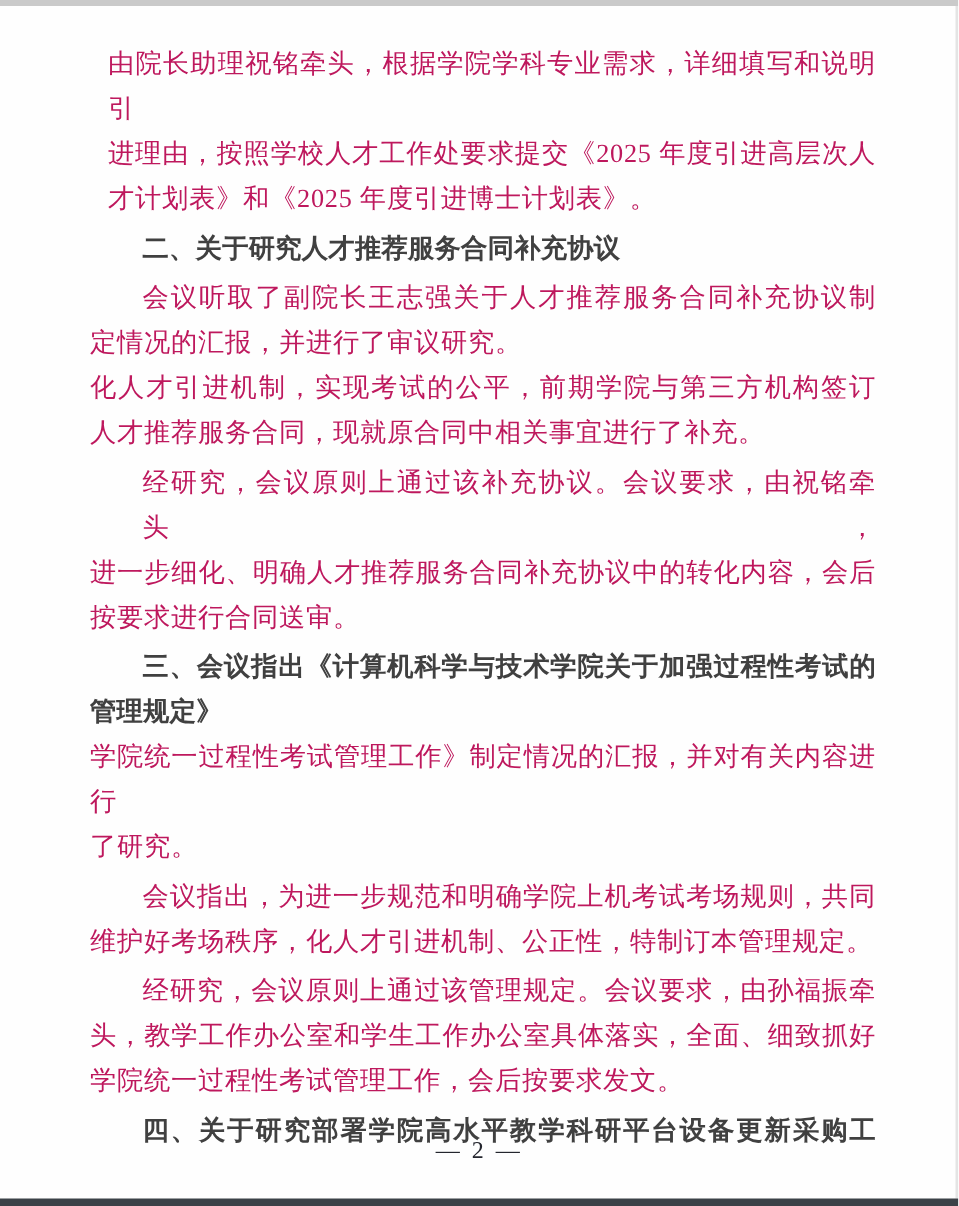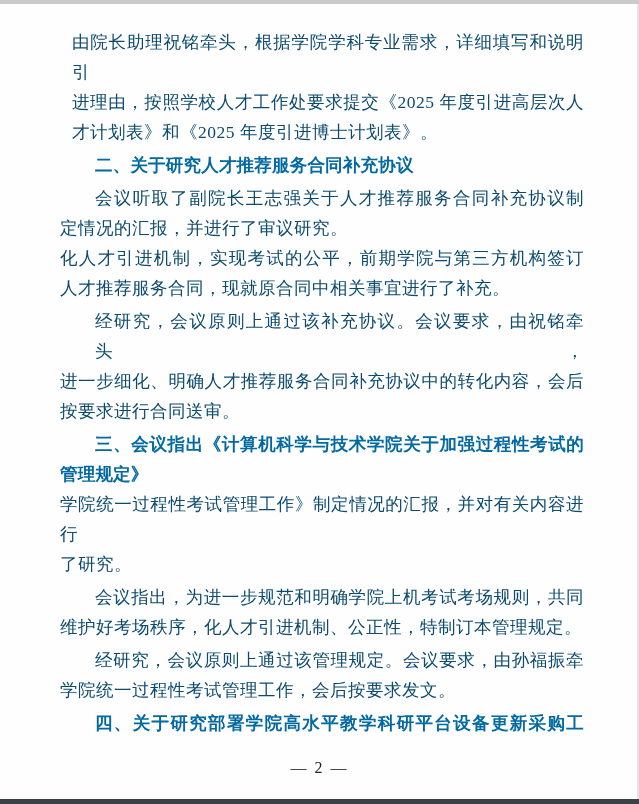--- a/index.html
+++ b/index.html
@@ -30,36 +30,36 @@
 
   .content {
     position: absolute;
     top: 27px; left: 60px;
     width: 524px;
   }
 
   .line {
     font-size: 17.5px;
     line-height: 30px;
-    color: #0c4a6e;
+    color: #be185d;
     letter-spacing: 0.5px;
     text-align: left;
     overflow: hidden;
   }
   .line.stretch {
     text-align: justify;
     text-align-last: justify;
     text-justify: inter-character;
   }
   .line.indent { padding-left: 35px; }
   .line.shift  { margin-left: 12px; }
   .line.pstart { margin-top: 3px; }
   .line.bold {
     font-weight: bold;
-    color: #0369a1;
+    color: #404040;
     font-family: "Liberation Sans", sans-serif;
     letter-spacing: 0.2px;
   }
 
   .footer {
     position: absolute;
     top: 756px; left: 0;
     width: 100%;
     text-align: center;
     font-size: 16px;
@@ -85,19 +85,20 @@
       <div class="line indent stretch pstart">经研究，会议原则上通过该补充协议。会议要求，由祝铭牵头，</div>
       <div class="line stretch">进一步细化、明确人才推荐服务合同补充协议中的转化内容，会后</div>
       <div class="line">按要求进行合同送审。</div>
       <div class="line bold indent stretch pstart">三、会议指出《计算机科学与技术学院关于加强过程性考试的</div>
       <div class="line bold">管理规定》</div>
       <div class="line stretch">学院统一过程性考试管理工作》制定情况的汇报，并对有关内容进行</div>
       <div class="line">了研究。</div>
       <div class="line indent stretch pstart">会议指出，为进一步规范和明确学院上机考试考场规则，共同</div>
       <div class="line">维护好考场秩序，化人才引进机制、公正性，特制订本管理规定。</div>
       <div class="line indent stretch pstart">经研究，会议原则上通过该管理规定。会议要求，由孙福振牵</div>
+      <div class="line stretch">头，教学工作办公室和学生工作办公室具体落实，全面、细致抓好</div>
       <div class="line">学院统一过程性考试管理工作，会后按要求发文。</div>
       <div class="line bold indent stretch pstart">四、关于研究部署学院高水平教学科研平台设备更新采购工</div>
     </div>
   <div class="footer">— 2 —</div>
   <div class="right-edge"></div>
   <div class="bottom-edge"></div>
 </div>
 
 </body></html>

